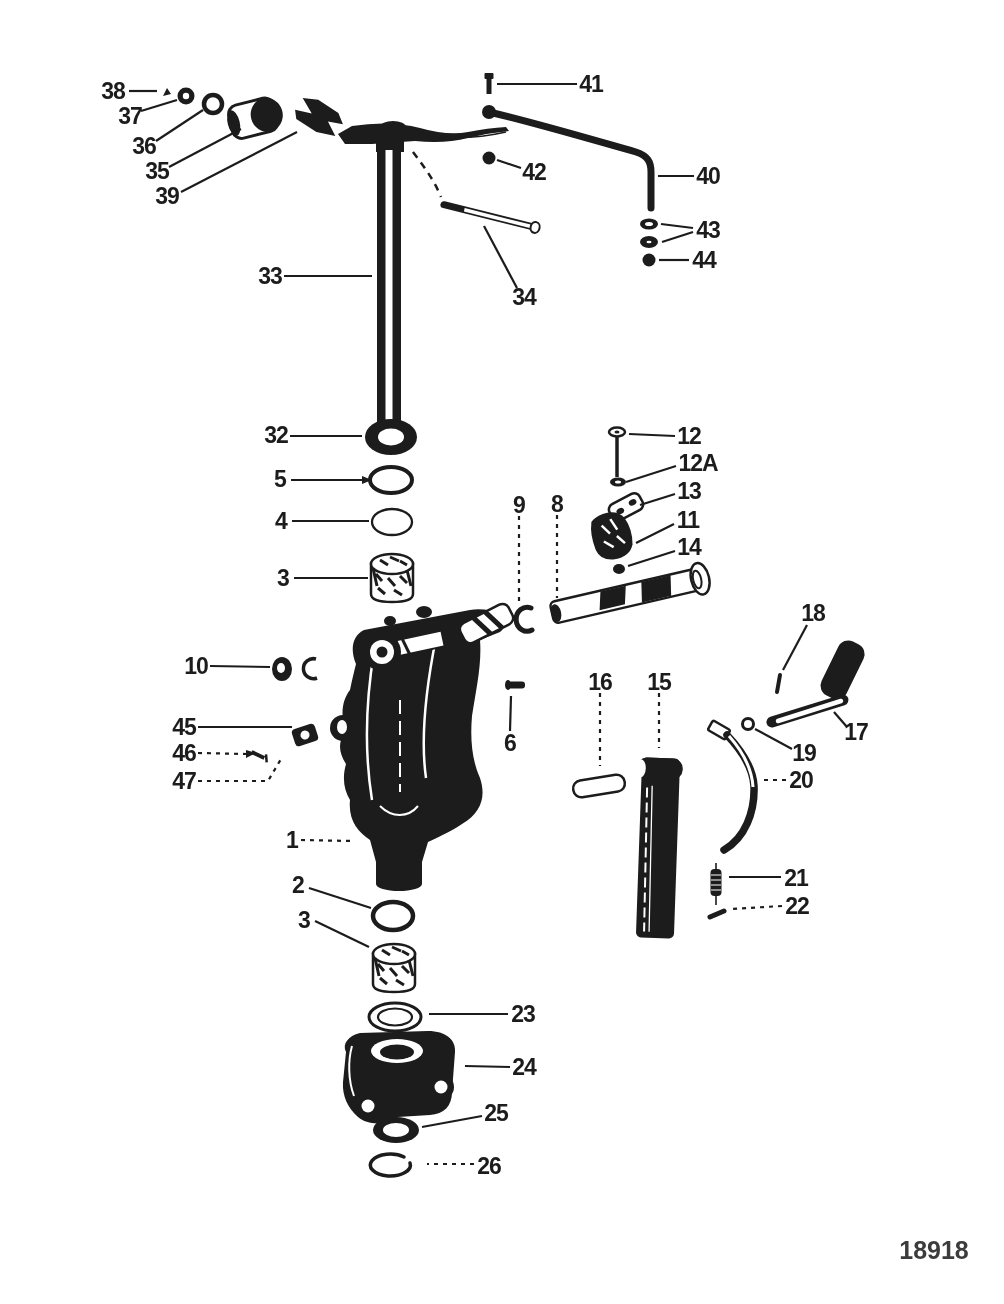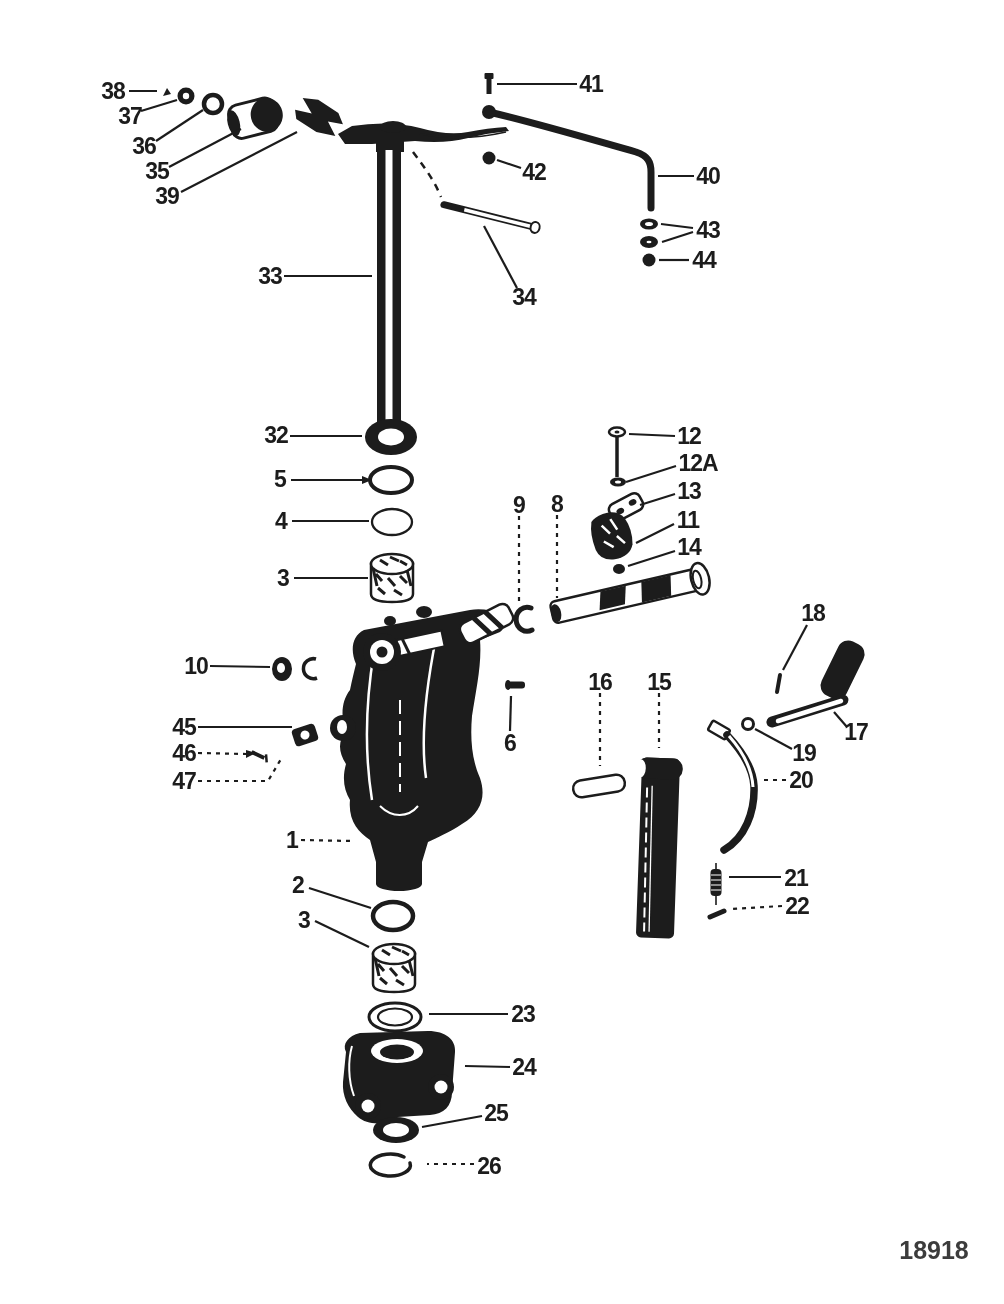--- a/index.html
+++ b/index.html
@@ -1,17 +1,17 @@
 <!DOCTYPE html>
 <html><head>
 <meta charset="utf-8">
 <style>
   html,body{margin:0;padding:0;background:#ffffff;}
   .stage{position:relative;width:1004px;height:1304px;background:#ffffff;overflow:hidden;
-         font-family:"Liberation Sans",sans-serif;border-radius:9px;}
+         font-family:"Liberation Sans",sans-serif;}
   svg{display:block;}
   .callout-num{font-family:"Liberation Sans","DejaVu Sans",sans-serif;
                font-size:23px;font-weight:700;letter-spacing:-1px;}
   .part-number{font-family:"Liberation Sans","DejaVu Sans",sans-serif;
                font-size:25px;font-weight:700;letter-spacing:0px;}
 </style>
 </head>
 <body>
 
 <div class="stage">

